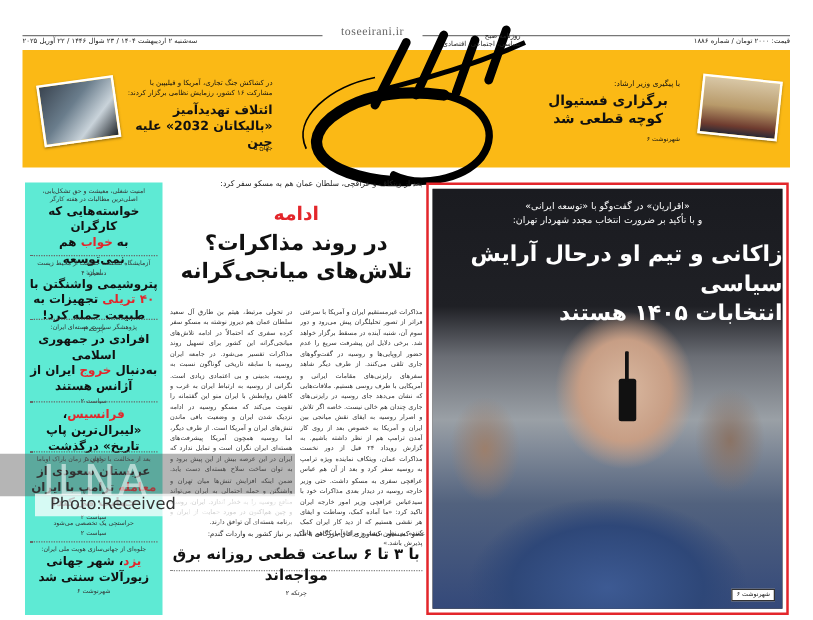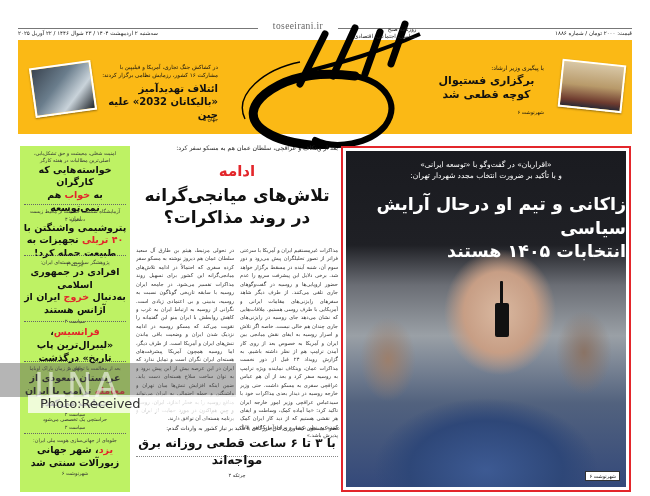--- a/index.html
+++ b/index.html
@@ -59,21 +59,21 @@
   .mid .col { flex: 1; font-size: 5.2px; line-height: 1.62; text-align: justify; color: #333; overflow: hidden; }
   .mid .sep { position: absolute; left: 0; right: 0; top: 318px; border-top: 1px dotted #888; }
 
   
   .story-bottom { position: absolute; left: 134px; top: 425px; width: 206px; height: 68px; }
   .story-bottom .kicker { font-size: 5.5px; text-align: right; color: #222; }
   .story-bottom .title { margin-top: 4px; font-size: 12px; font-weight: bold; line-height: 1.4; text-align: center; color: #111; }
   .story-bottom .ref { margin-top: 3px; font-size: 5px; text-align: center; color: #222; }
 
   
-  .left { position: absolute; left: 20px; top: 146px; width: 110px; height: 346px; background: #bef264; }
+  .left { position: absolute; left: 20px; top: 146px; width: 110px; height: 346px; background: #5eead4; }
   .litem { position: absolute; left: 0; right: 0; text-align: center; padding: 0 3px; }
   .litem .k { font-size: 5px; line-height: 1.35; color: #333; }
   .litem .t { font-size: 9.5px; font-weight: bold; line-height: 1.35; color: #111; }
   .litem .t .red { color: #e3262b; }
   .litem .r { font-size: 5px; color: #333; margin-top: 1px; }
   .ldot { position: absolute; left: 4px; right: 4px; border-top: 1px dotted #666; }
 
   
   .wm-band { position: absolute; left: 0; top: 363px; width: 236px; height: 34px; background: rgba(90,90,90,0.45); }
   .wm-text { position: absolute; left: 34px; top: 365px; font-size: 34px; letter-spacing: 2px; color: rgba(255,255,255,0.55); font-family: "DejaVu Sans", sans-serif; direction: ltr; }
@@ -132,22 +132,22 @@
         <div>انتخابات ۱۴۰۵ هستند</div>
       </div>
       <div class="lead-ref">شهرنوشت ۶</div>
     </div>
   </div>
 
   <div class="mid">
     <div class="kicker">بعد از ویتکاف و عراقچی، سلطان عمان هم به مسکو سفر کرد:</div>
     <div class="redlabel">ادامه</div>
     <div class="title">
+      <div>در روند مذاکرات؟</div>
       <div>تلاش‌های میانجی‌گرانه</div>
-      <div>در روند مذاکرات؟</div>
     </div>
     <div class="cols">
       <div class="col">مذاکرات غیرمستقیم ایران و آمریکا با سرعتی فراتر از تصور تحلیلگران پیش می‌رود و دور سوم آن، شنبه آینده در مسقط برگزار خواهد شد. برخی دلایل این پیشرفت سریع را عدم حضور اروپایی‌ها و روسیه در گفت‌وگوهای جاری تلقی می‌کنند. از طرف دیگر شاهد سفرهای رایزنی‌های مقامات ایرانی و آمریکایی با طرف روسی هستیم. ملاقات‌هایی که نشان می‌دهد جای روسیه در رایزنی‌های جاری چندان هم خالی نیست. خاصه اگر تلاش و اصرار روسیه به ایفای نقش میانجی بین ایران و آمریکا به خصوص بعد از روی کار آمدن ترامپ هم از نظر داشته باشیم. به گزارش رویداد ۲۴ قبل از دور نخست مذاکرات عمان، ویتکاف نماینده ویژه ترامپ به روسیه سفر کرد و بعد از آن هم عباس عراقچی سفری به مسکو داشت. حتی وزیر خارجه روسیه در دیدار بعدی مذاکرات خود با سیدعباس عراقچی وزیر امور خارجه ایران تاکید کرد: «ما آماده کمک، وساطت و ایفای هر نقشی هستیم که از دید کار ایران کمک کننده به نظر برسد و برای آمریکا هم قابل پذیرش باشد.»</div>
       <div class="col">در تحولی مرتبط، هیثم بن طارق آل سعید سلطان عمان هم دیروز نوشته به مسکو سفر کرده سفری که احتمالاً در ادامه تلاش‌های میانجی‌گرانه این کشور برای تسهیل روند مذاکرات تفسیر می‌شود. در جامعه ایران روسیه با سابقه تاریخی گوناگون نسبت به روسیه، بدبینی و بی اعتمادی زیادی است. نگرانی از روسیه به ارتباط ایران به غرب و کاهش روابطش با ایران منو این گفتمانه را تقویت می‌کند که مسکو روسیه در ادامه نزدیک شدن ایران و وضعیت باقی ماندن تنش‌های ایران و آمریکا است. از طرف دیگر، اما روسیه همچون آمریکا پیشرفت‌های هسته‌ای ایران نگران است و تمایل ندارد که ایران در این عرصه بیش از این پیش برود و به توان ساخت سلاح هسته‌ای دست یابد. ضمن اینکه افزایش تنش‌ها میان تهران و واشنگتن و حمله احتمالی به ایران می‌تواند منافع روسیه را به خطر اندازد. ایران، روسیه و چین هم‌اکنون در مورد حمایت از ایران و برنامه هسته‌ای آن توافق دارند.</div>
     </div>
     <div class="sep"></div>
   </div>
 
   <div class="story-bottom">
     <div class="kicker">عضو کمیسیون کشاورزی اتاق بازرگانی با تأکید بر نیاز کشور به واردات گندم:</div>

